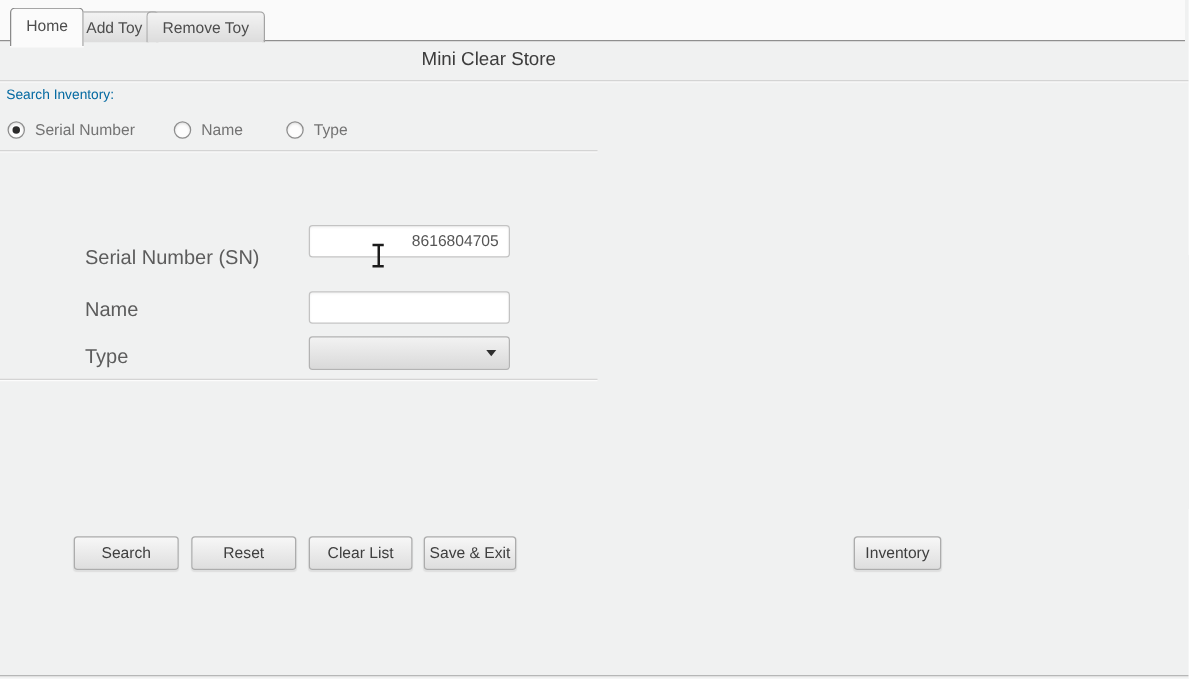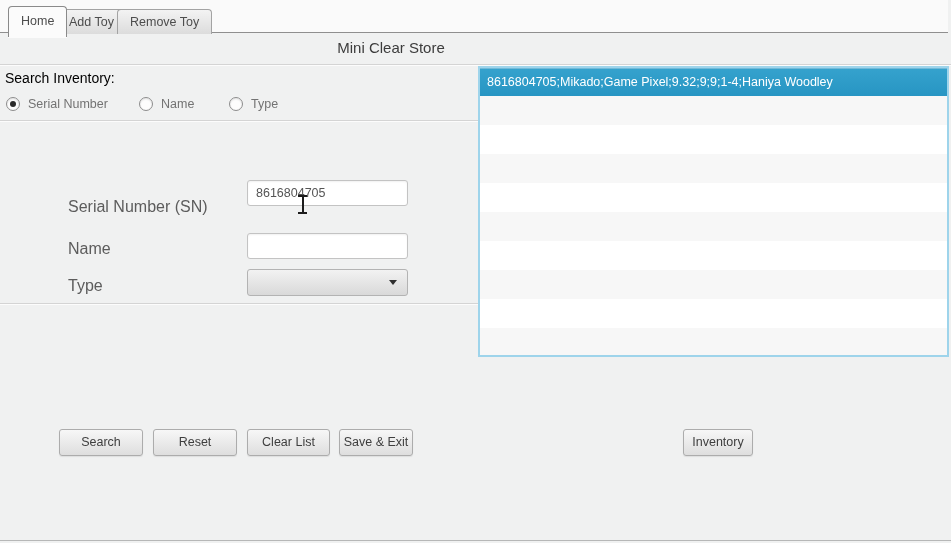--- a/index.html
+++ b/index.html
@@ -34,21 +34,21 @@
   .titlebar {
     position: absolute; left: 0; top: 34px; width: 782px; height: 30px;
     text-align: center; line-height: 28px; font-size: 15px; color: #3c3c3c;
   }
   .divider { position: absolute; height: 1px; background: #d4d4d4; box-shadow: 0 1px 0 rgba(255,255,255,.8); }
   .div-title { left: 0; top: 64px; width: 951px; }
   .div-radios { left: 0; top: 120px; width: 478px; }
   .div-form  { left: 0; top: 303px; width: 478px; }
   .bottom-line { position: absolute; left: 0; top: 540px; width: 951px; height: 1px; background: #a3a3a3; opacity: .75; }
   
-  .heading { position: absolute; left: 5px; top: 70px; font-size: 14px; color: #000000; }
+  .heading { position: absolute; left: 5px; top: 70px; font-size: 11px; color: #0369a1; }
   .radio-row { position: absolute; left: 0; top: 94px; width: 470px; height: 22px; }
   .radio { position: absolute; display: flex; align-items: center; gap: 8px; height: 20px; cursor: default; }
   .radio.r0 { left: 6px; } .radio.r1 { left: 139px; } .radio.r2 { left: 229px; }
   .radio .circle {
     width: 14px; height: 14px; border-radius: 50%;
     background: #fdfdfd; border: 1px solid #8d8d8d;
     display: inline-flex; align-items: center; justify-content: center;
     box-shadow: inset 0 1px 2px rgba(0,0,0,.12);
   }
   .radio .dot { width: 6px; height: 6px; border-radius: 50%; background: #2b2b2b; display: none; }
@@ -56,21 +56,21 @@
   .radio .rlabel { font-size: 12.5px; color: #737373; }
   .form-label { position: absolute; left: 68px; font-size: 16px; color: #5c5c5c; }
   .lbl-serial { top: 198px; } .lbl-name { top: 240px; } .lbl-type { top: 277px; }
   .tfield {
     position: absolute; left: 247px; width: 161px; height: 26px;
     border: 1px solid #c3c3c3; border-radius: 3px; background: #ffffff;
     font-family: "Liberation Sans", sans-serif; font-size: 12.5px; color: #555;
     padding: 0 8px; outline: none;
     box-shadow: inset 0 1px 2px rgba(0,0,0,.06);
   }
-  .f-serial { top: 180px; }
+  .f-serial { top: 180px; text-align: right; }
   .f-name  { top: 233px; }
   .combo {
     position: absolute; left: 247px; top: 269px; width: 161px; height: 27px;
     border: 1px solid #b3b3b3; border-radius: 3px;
     background: linear-gradient(#f2f2f2, #d9d9d9);
     display: flex; align-items: center; justify-content: flex-end; padding-right: 10px;
   }
   .combo .arrow {
     width: 0; height: 0; border-left: 4.5px solid transparent;
     border-right: 4.5px solid transparent; border-top: 5px solid #2e2e2e;
@@ -164,19 +164,15 @@
     <span class="arrow"></span>
   </div>
   <div class="divider div-form"></div>
 
   <div class="btn b-search">Search</div>
   <div class="btn b-clear">Clear List</div>
   <div class="btn b-reset">Reset</div>
   <div class="btn b-save">Save &amp; Exit</div>
   <div class="btn b-purchase">Inventory</div>
 
-  <div class="listview">
-    <div class="stripes"></div>
-    <div class="list-row-selected">8616804705;Mikado;Game Pixel;9.32;9;9;1-4;Haniya Woodley</div>
-  </div>
 
   <div class="bottom-line"></div>
 </div>
 
 </body></html>

